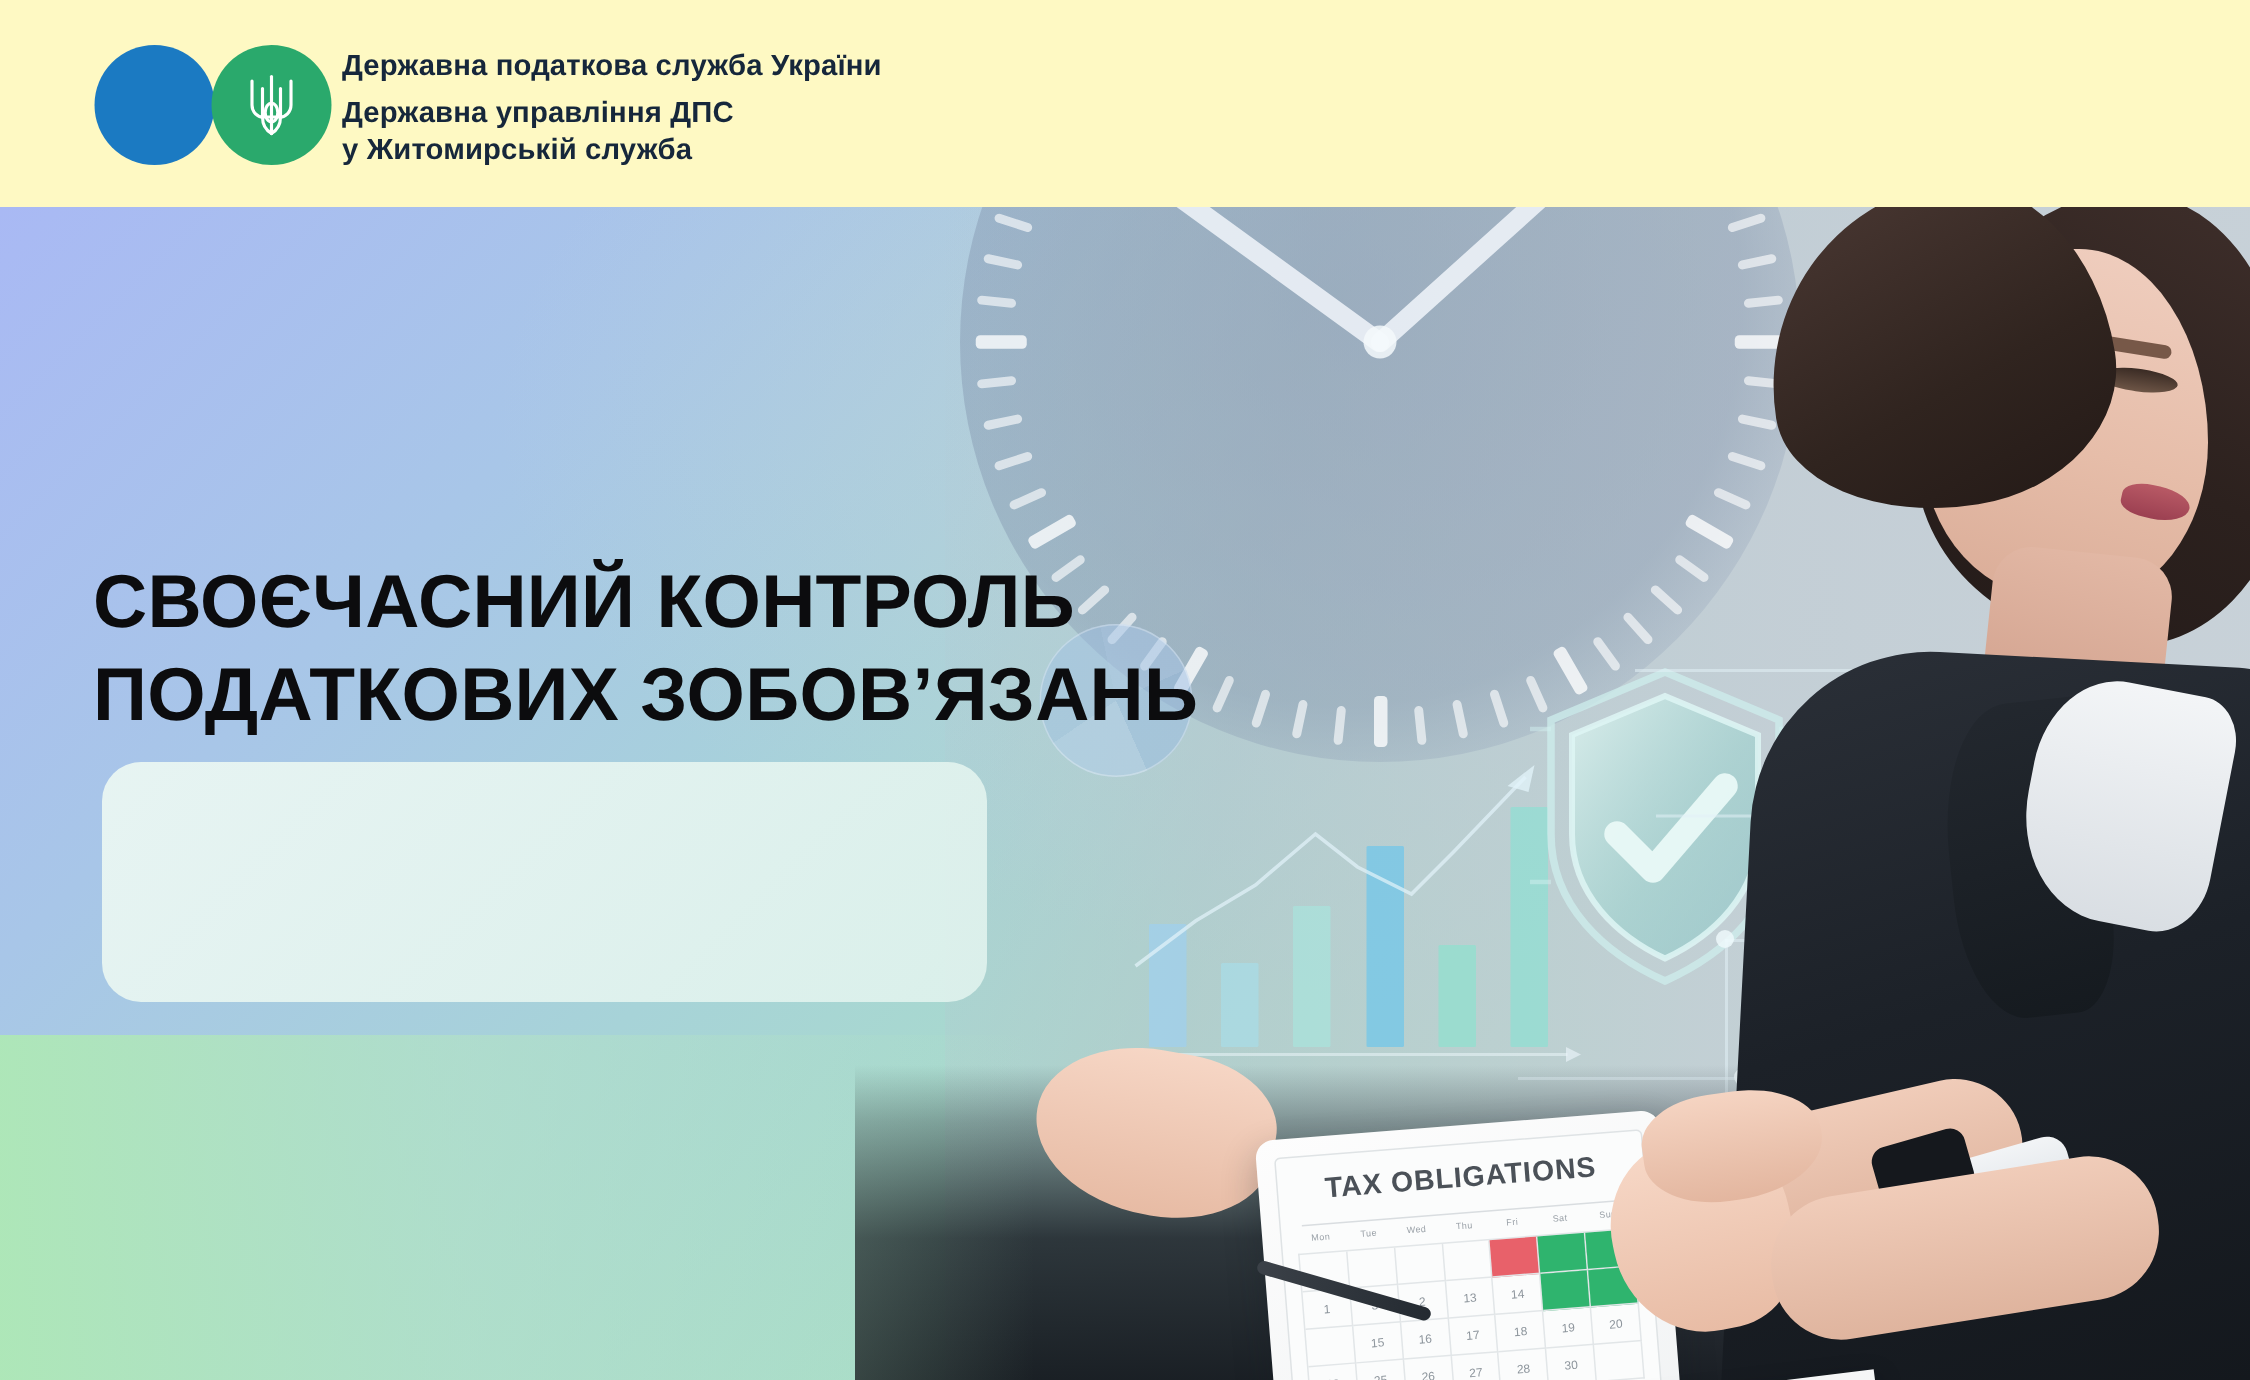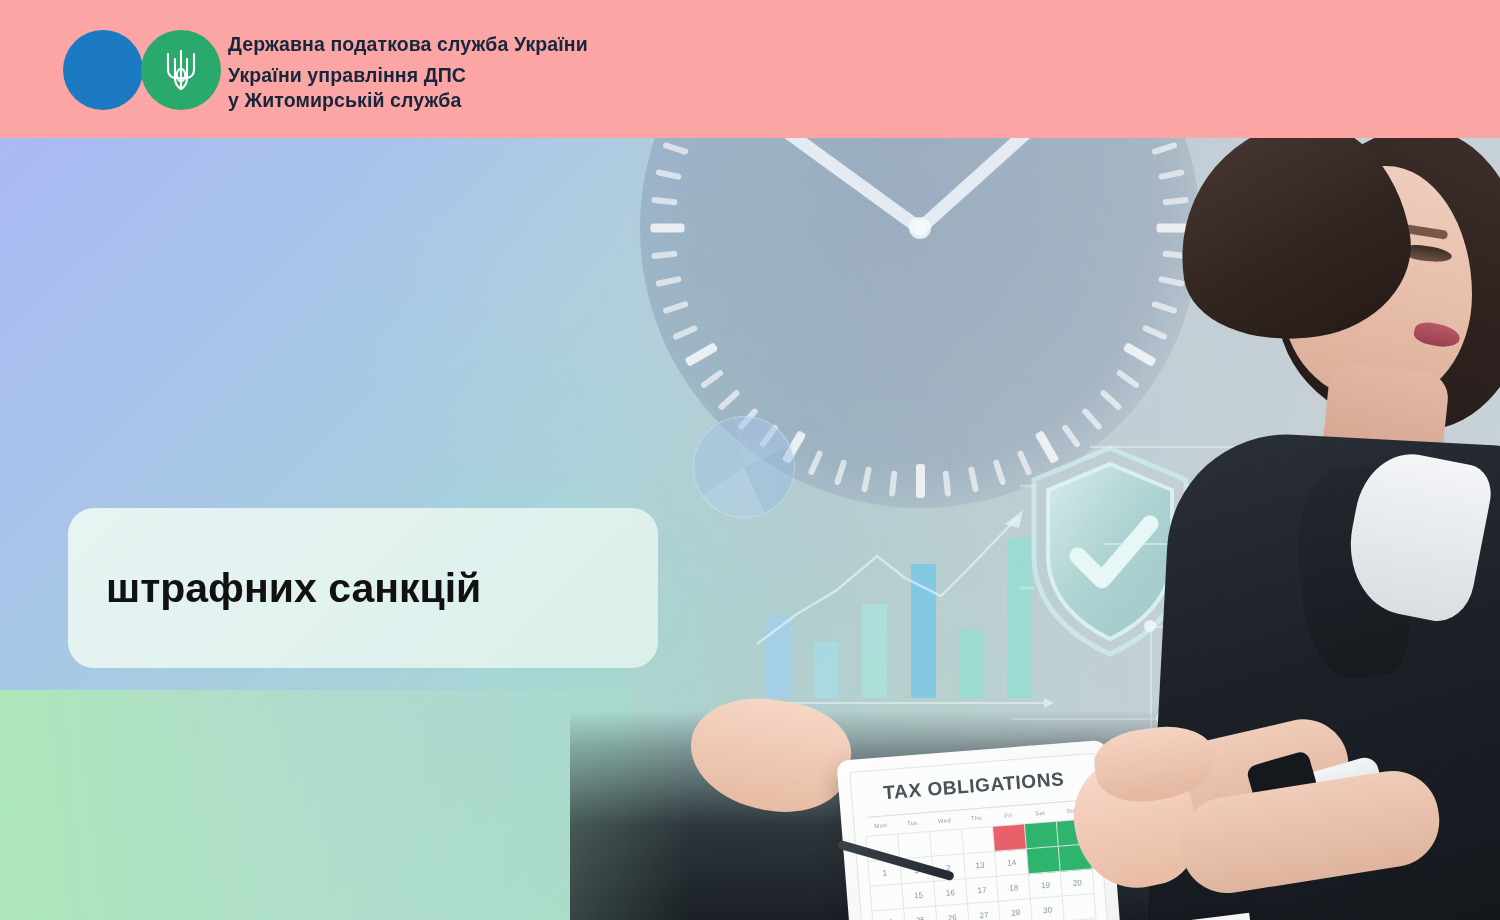--- a/index.html
+++ b/index.html
@@ -9,21 +9,21 @@
   .canvas{
     position:relative;
     width:1500px;height:920px;
     overflow:hidden;
     background:#ffffff;
   }
 
   
   .header{
     position:absolute;left:0;top:0;width:1500px;height:138px;
-    background:#fca5a5;z-index:40;
+    background:#fef9c3;z-index:40;
   }
   .logo-marks{
     position:absolute;left:63px;top:30px;width:158px;height:80px;
   }
   .logo-circle{
     position:absolute;top:0;width:80px;height:80px;border-radius:50%;
   }
   .logo-circle.blue{left:0;background:#1b7ac2;}
   .logo-circle.green{left:78px;background:#2aa96c;}
   .trident{
@@ -317,21 +317,21 @@
             <path d="M31 7 L31 23 C31 28 27 31 24 31 L24 12"></path>
             <path d="M12 31 L24 31"></path>
             <ellipse cx="18" cy="28" rx="4.2" ry="6.2"></ellipse>
           </g>
         </svg>
       </div>
     </div>
 
     <div class="header-text">
       <div class="header-line1">Державна податкова служба України</div>
-      <div class="header-line2">України управління ДПС</div>
+      <div class="header-line2">Державна управління ДПС</div>
       <div class="header-line3">у Житомирській служба</div>
     </div>
   </div>
 
   <div class="hero">
 
     <div class="hero-bg"></div>
     <div class="studio-wall"></div>
 
     <div class="clock">
@@ -546,19 +546,22 @@
       
       
       
     </div>
 
     <div class="arm-right" style="right:60px;bottom:40px;width:260px;height:96px;transform:rotate(-9deg);"></div>
     <div class="hand-right"></div>
 
     <div class="desk-mask"></div>
 
+    <div class="headline">
+      <div>СВОЄЧАСНИЙ КОНТРОЛЬ</div>
+      <div>ПОДАТКОВИХ ЗОБОВ’ЯЗАНЬ</div>
+    </div>
 
     <div class="subbox">
-      <div class="subbox-line">штрафних санкцій</div>
     </div>
 
   </div>
 </div>
 
 </body></html>

